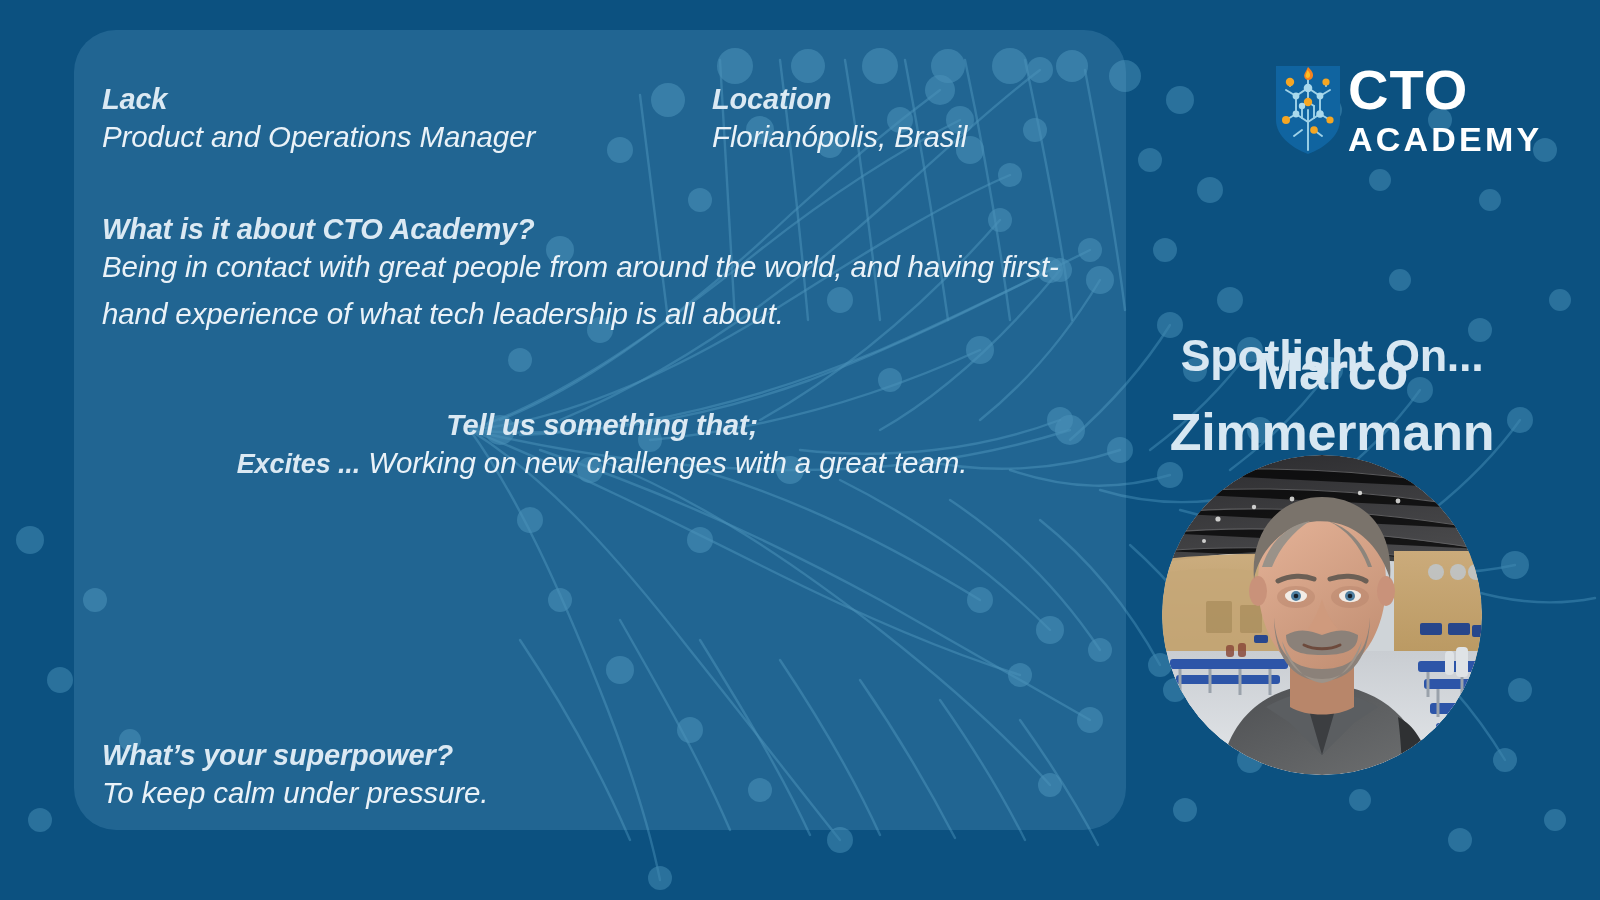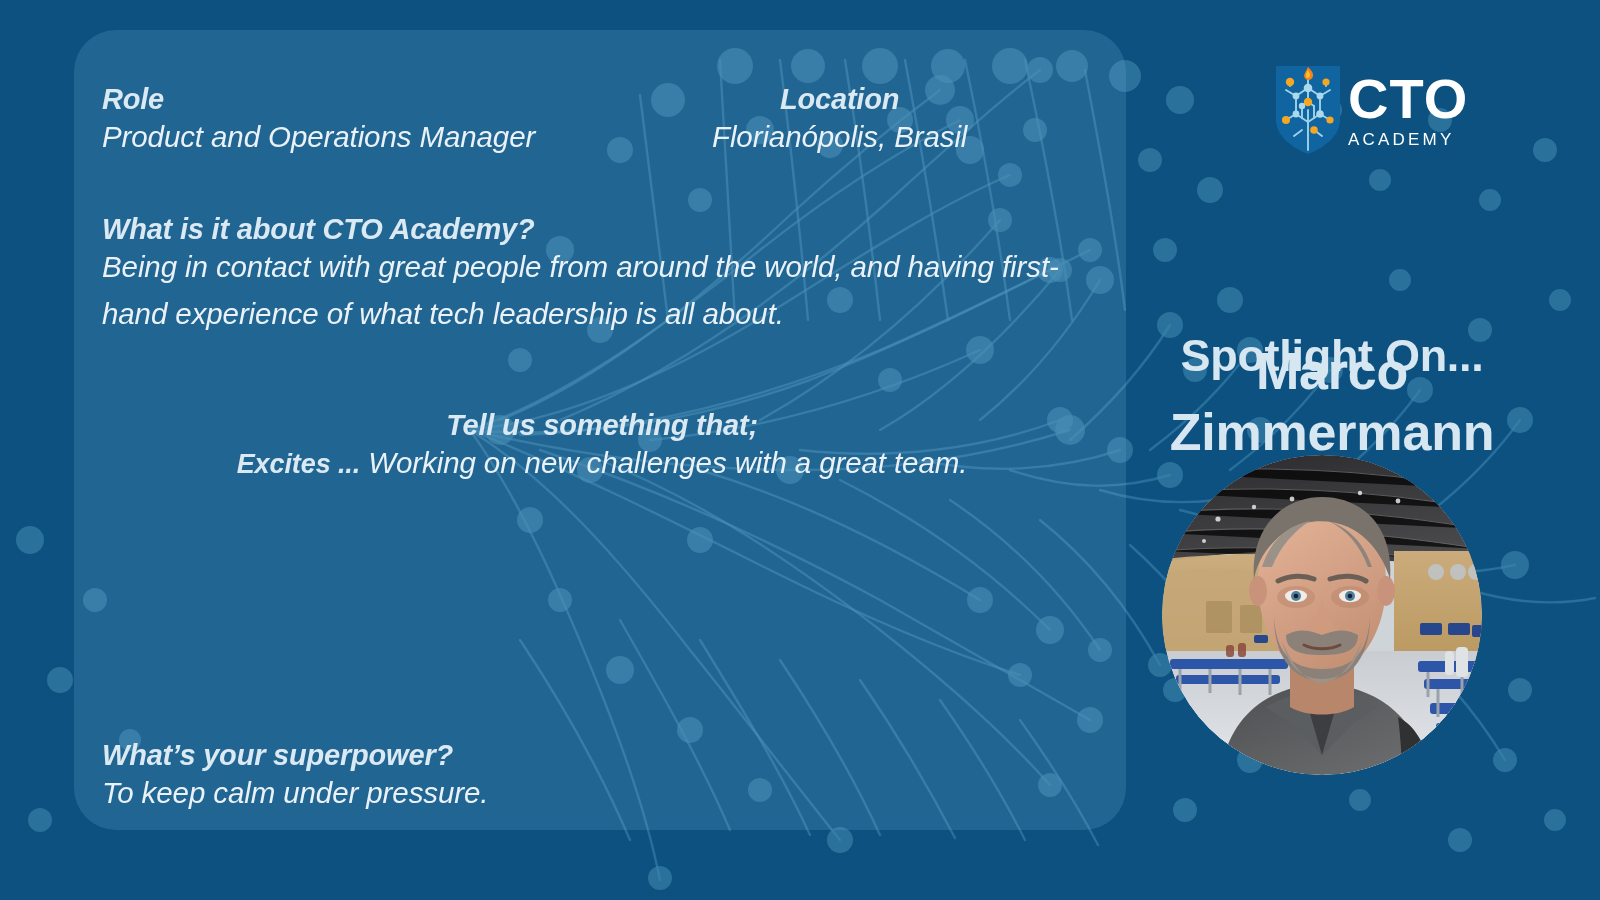--- a/index.html
+++ b/index.html
@@ -76,21 +76,21 @@
   .lbl-inline {
     font-weight: bold;
     font-style: italic;
     color: #dbe9f3;
     font-size: 27px;
   }
   .para { max-width: 1000px; }
 
   
   #blk-role     { left: 28px; top: 54px; }
-  #blk-location { left: 638px; top: 54px; text-align: center; }
+  #blk-location { left: 638px; top: 54px; }
   #blk-about    { left: 28px; top: 184px; width: 1000px; }
   #blk-tell     { left: 28px; top: 380px; width: 1000px; text-align: center; }
   #blk-super    { left: 28px; top: 710px; width: 1000px; }
 
   
   #logo-wrap {
     position: absolute;
     left: 1272px;
     top: 57px;
     width: 252px;
@@ -108,22 +108,22 @@
   }
   #logo-cto {
     color: #ffffff;
     font-size: 56px;
     font-weight: bold;
     letter-spacing: 1px;
     font-family: "Liberation Sans", sans-serif;
   }
   #logo-academy {
     color: #ffffff;
-    font-size: 17px;
-    font-weight: normal;
+    font-size: 34px;
+    font-weight: bold;
     letter-spacing: 3.2px;
     margin-top: 4px;
   }
 
   #spotlight-heading {
     position: absolute;
     left: 1132px;
     top: 288px;
     width: 400px;
     text-align: center;
@@ -319,21 +319,21 @@
       <circle cx="60" cy="680" r="13"></circle>
         <circle cx="130" cy="740" r="11"></circle>
       <circle cx="40" cy="820" r="12"></circle>
     </g>
   </svg>
 
   <div id="info-card">
     <div id="card-text">
 
       <div class="qa-block" id="blk-role">
-        <div class="lbl">Role</div>
+        <div class="lbl">Lack</div>
         <div class="ans">Product and Operations Manager</div>
       </div>
 
       <div class="qa-block" id="blk-location">
         <div class="lbl">Location</div>
         <div class="ans">Florianópolis, Brasil</div>
       </div>
 
       <div class="qa-block" id="blk-about">
         <div class="lbl">What is it about CTO Academy?</div>

